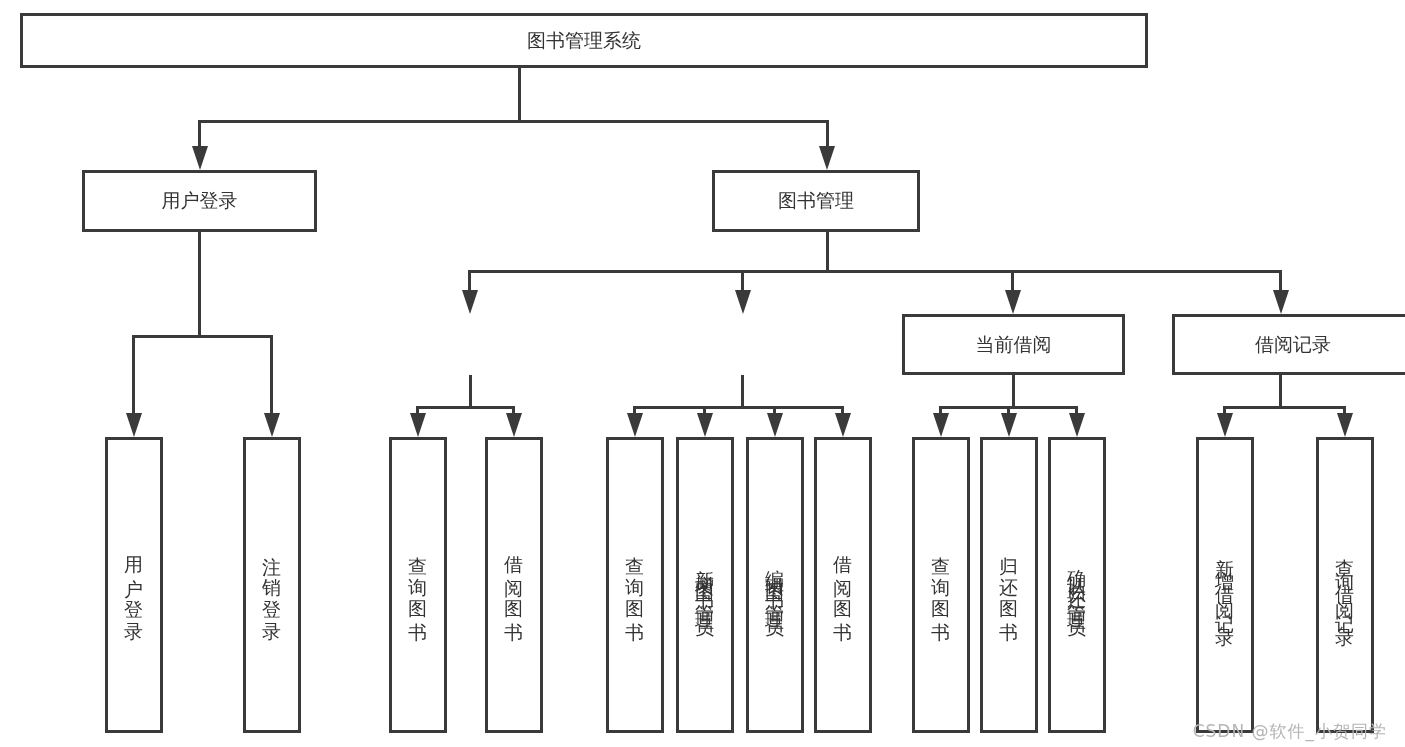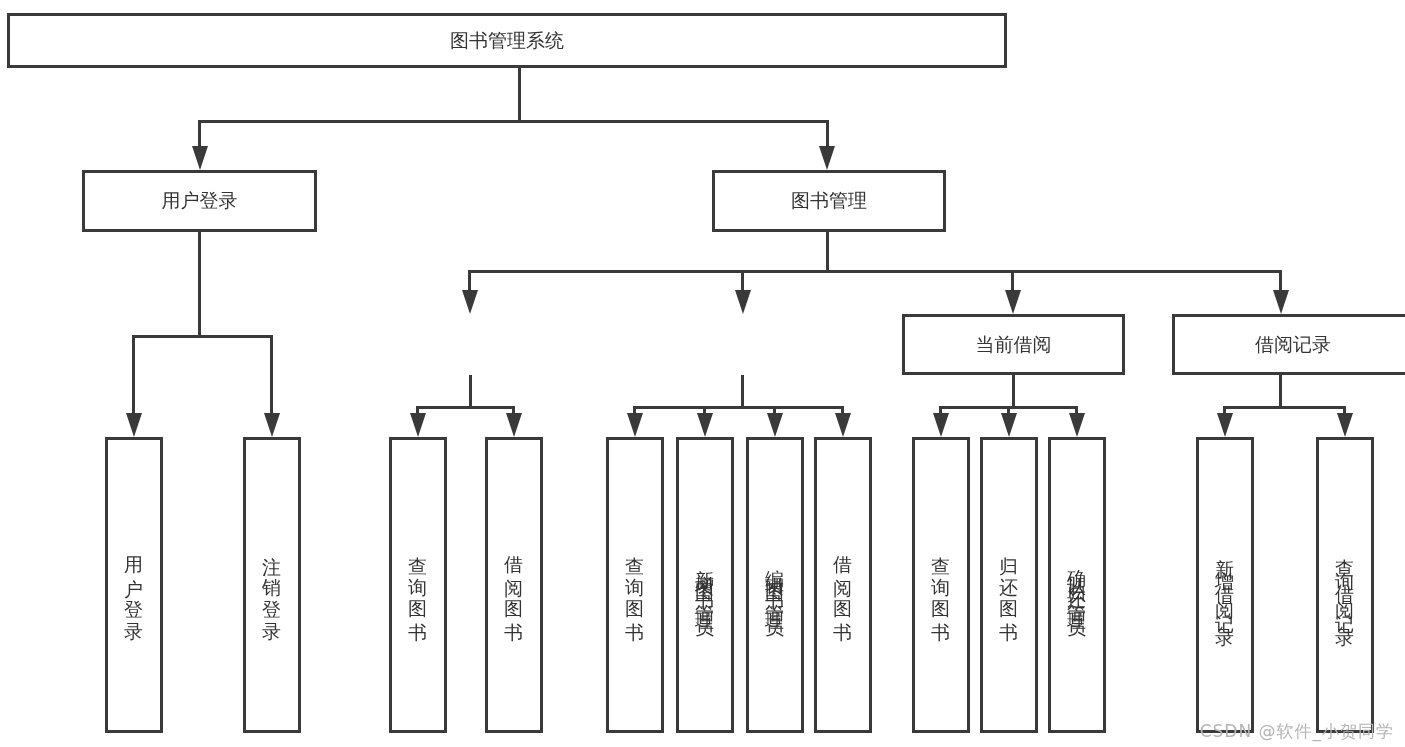--- a/index.html
+++ b/index.html
@@ -22,37 +22,37 @@
   }
   .vline{position:absolute;width:3px;background:var(--line,#3a3a3a);}
   .hline{position:absolute;height:3px;background:var(--line,#3a3a3a);}
   .arrow{
     position:absolute;width:0;height:0;
     border-left:8px solid transparent;
     border-right:8px solid transparent;
     border-top:24px solid var(--line,#3a3a3a);
   }
   .watermark{
-    position:absolute;right:11px;bottom:4px;
+    position:absolute;right:18px;bottom:4px;
     color:var(--wm,#b5b5b5);font-size:17px;letter-spacing:1px;text-align:right;
   }
 </style>
 </head>
 <body>
 
 <div class="canvas">
 
-  <div class="node" style="left:7px;top:13px;width:1000px;height:55px">
+  <div class="node" style="left:20px;top:13px;width:1128px;height:55px">
     <span>图书管理系统</span>
   </div>
 
   <div class="node" style="left:82px;top:170px;width:235px;height:62px">
     <span>用户登录</span>
   </div>
-  <div class="node" style="left:712px;top:170px;width:234px;height:62px">
+  <div class="node" style="left:712px;top:170px;width:208px;height:62px">
     <span>图书管理</span>
   </div>
 
   <div class="node" style="left:902px;top:314px;width:223px;height:61px">
     <span>当前借阅</span>
   </div>
   <div class="node" style="left:1172px;top:314px;width:242px;height:61px">
     <span>借阅记录</span>
   </div>
 

